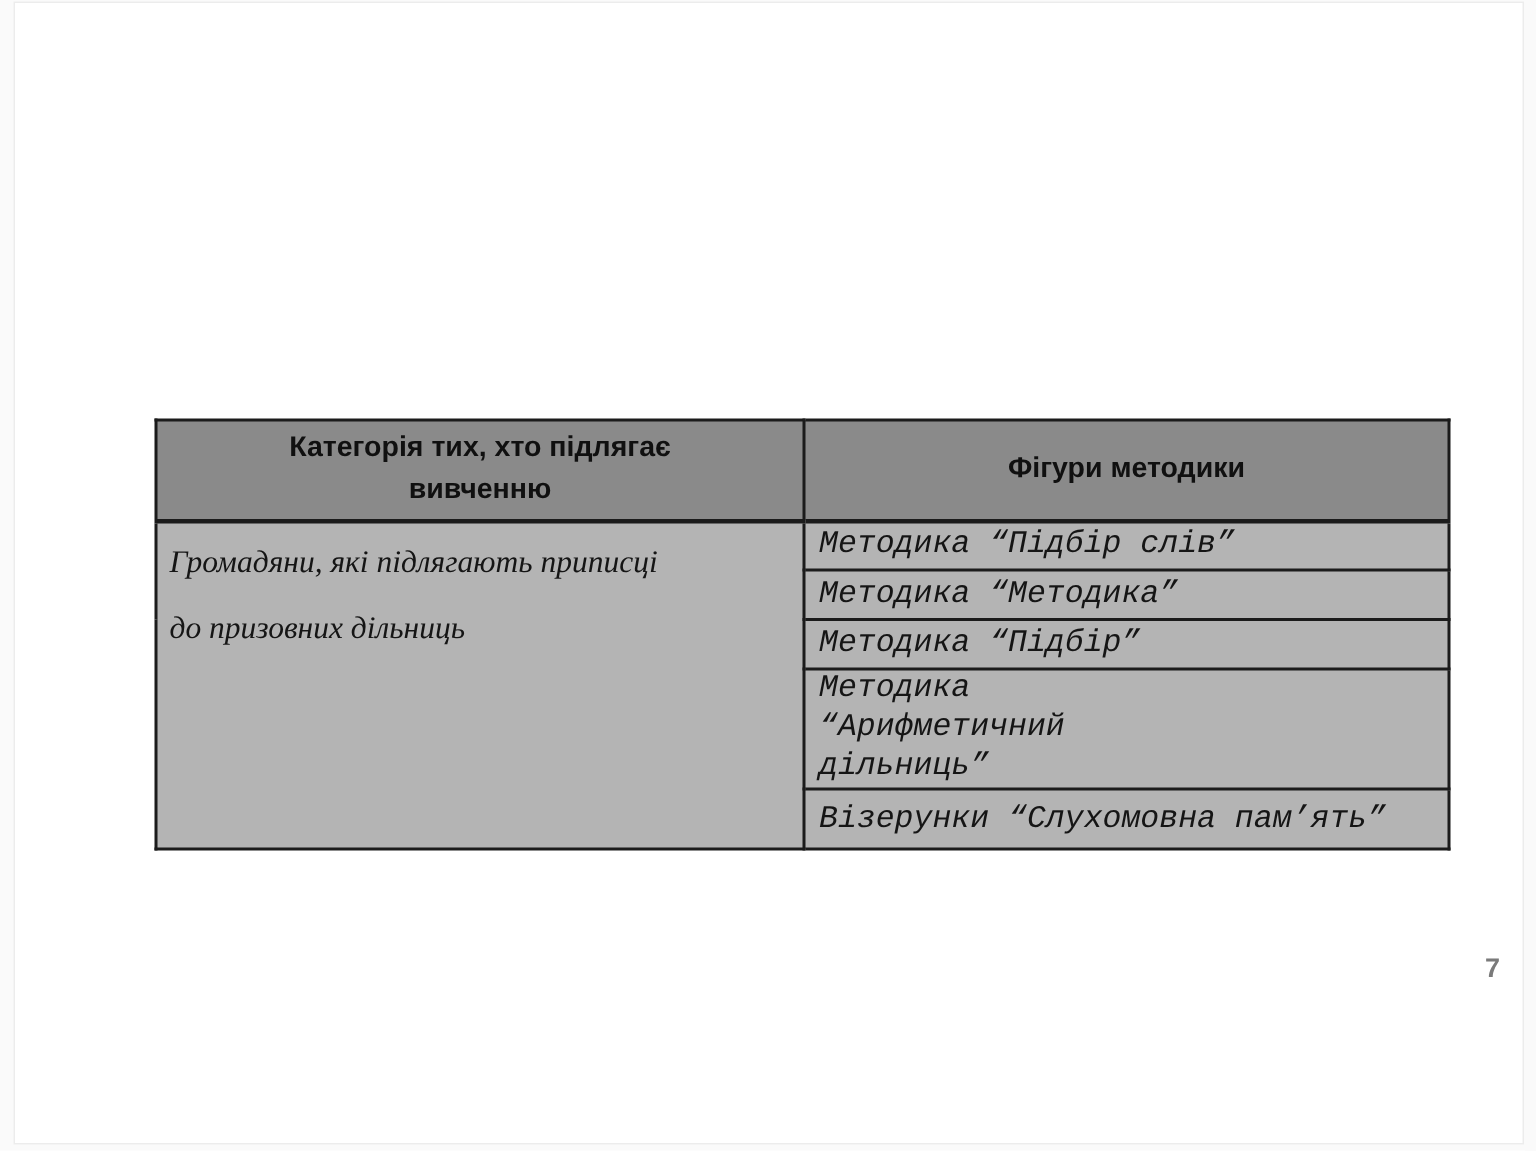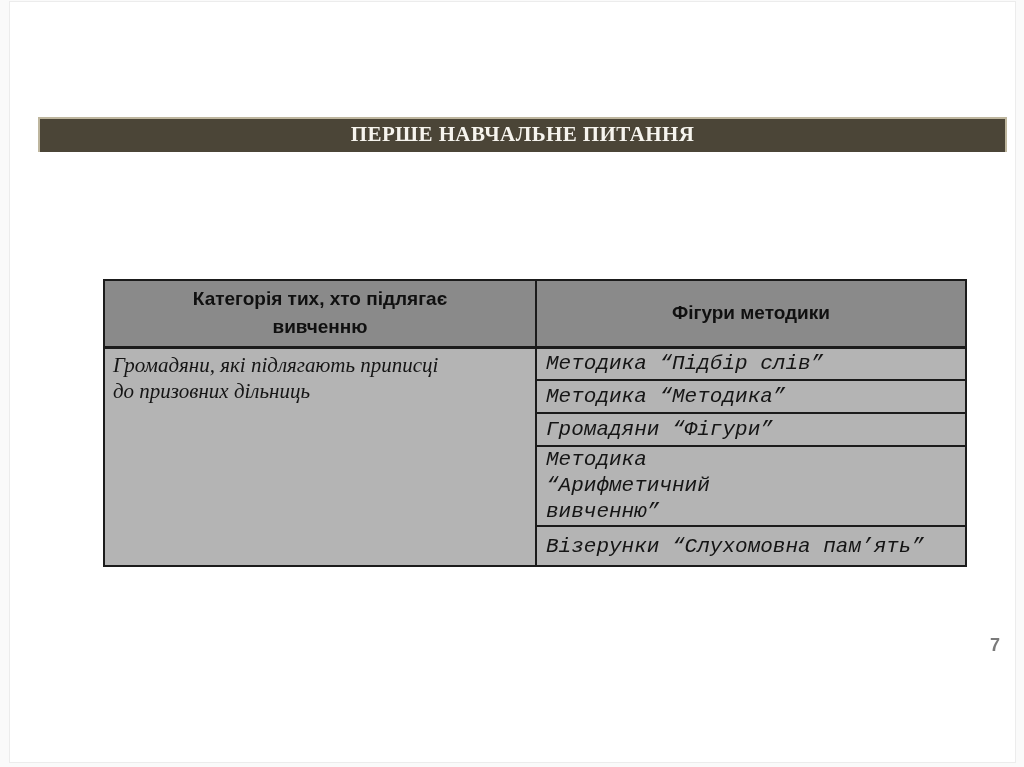--- a/index.html
+++ b/index.html
@@ -70,40 +70,39 @@
   .row-header { height: 67px; margin-top: 15px; }
   .row-m { height: 33px; }
   .row-m-tall { height: 54px; }
   .row-m-last { height: 40px; }
 
   td.category-cell {
     vertical-align: top;
     padding: 3px 8px 0 8px;
   }
   td.category-cell .cat-wrap {
-    display: block; width: 330px; line-height: 26px;
+    display: block; width: 330px; line-height: 44px;
   }
   td.m-cell { padding: 0 6px 0 9px; vertical-align: middle; font-family: Liberation Mono, monospace; }
   td.m-cell .narrow { display: inline-block; width: 260px; line-height: 26px; }
 
   
   .page-number {
     position: absolute; left: 980px; top: 633px;
     font-family: "Liberation Sans", sans-serif;
     font-size: 18px; font-weight: 600;
     color: var(--page-number, #7a7a7a);
   }
 </style>
 </head>
 <body>
 
 <div class="stage">
   <div class="page">
 
-    <div class="banner banner-primary">ПЕРШЕ НАВЧАЛЬНЕ ПИТАННЯ</div>
 
 
     <table class="methods-table">
       <colgroup>
         <col style="width:432px">
         <col style="width:430px">
       </colgroup>
       <tbody>
           <tr class="row-header">
         <th>
@@ -121,26 +120,26 @@
           <span>Методика “Підбір слів”</span>
         </td>
       </tr>
       <tr class="row-m">
         <td class="m-cell">
           <span>Методика “Методика”</span>
         </td>
       </tr>
       <tr class="row-m">
         <td class="m-cell">
-          <span>Громадяни “Фігури”</span>
+          <span>Методика “Підбір”</span>
         </td>
       </tr>
       <tr class="row-m-tall">
         <td class="m-cell">
-          <span class="narrow">Методика “Арифметичний вивченню”</span>
+          <span class="narrow">Методика “Арифметичний дільниць”</span>
         </td>
       </tr>
       <tr class="row-m-last">
         <td class="m-cell">
           <span>Візерунки “Слухомовна пам’ять”</span>
         </td>
       </tr>
     </tbody>
       </table>
 

